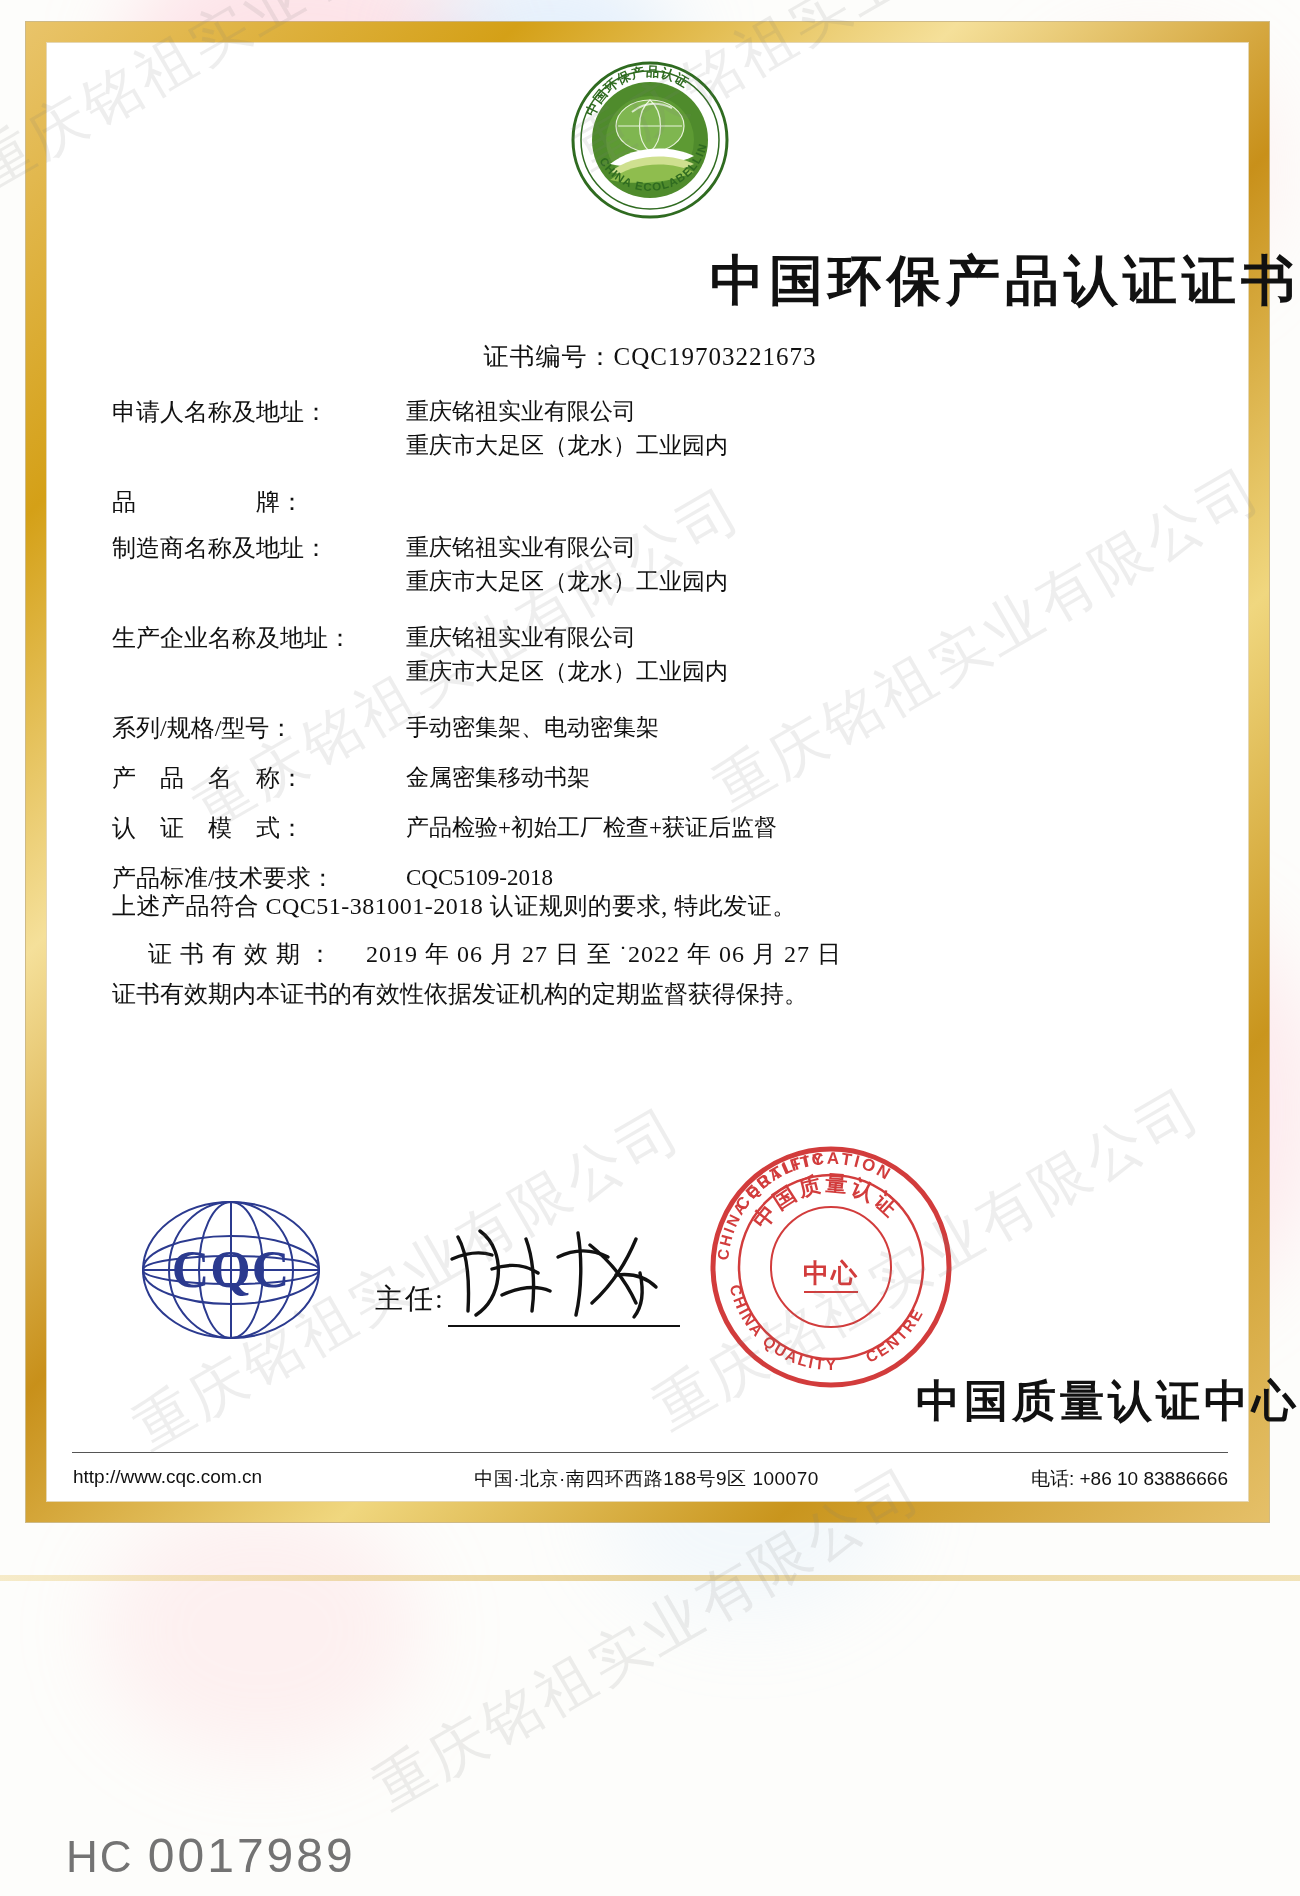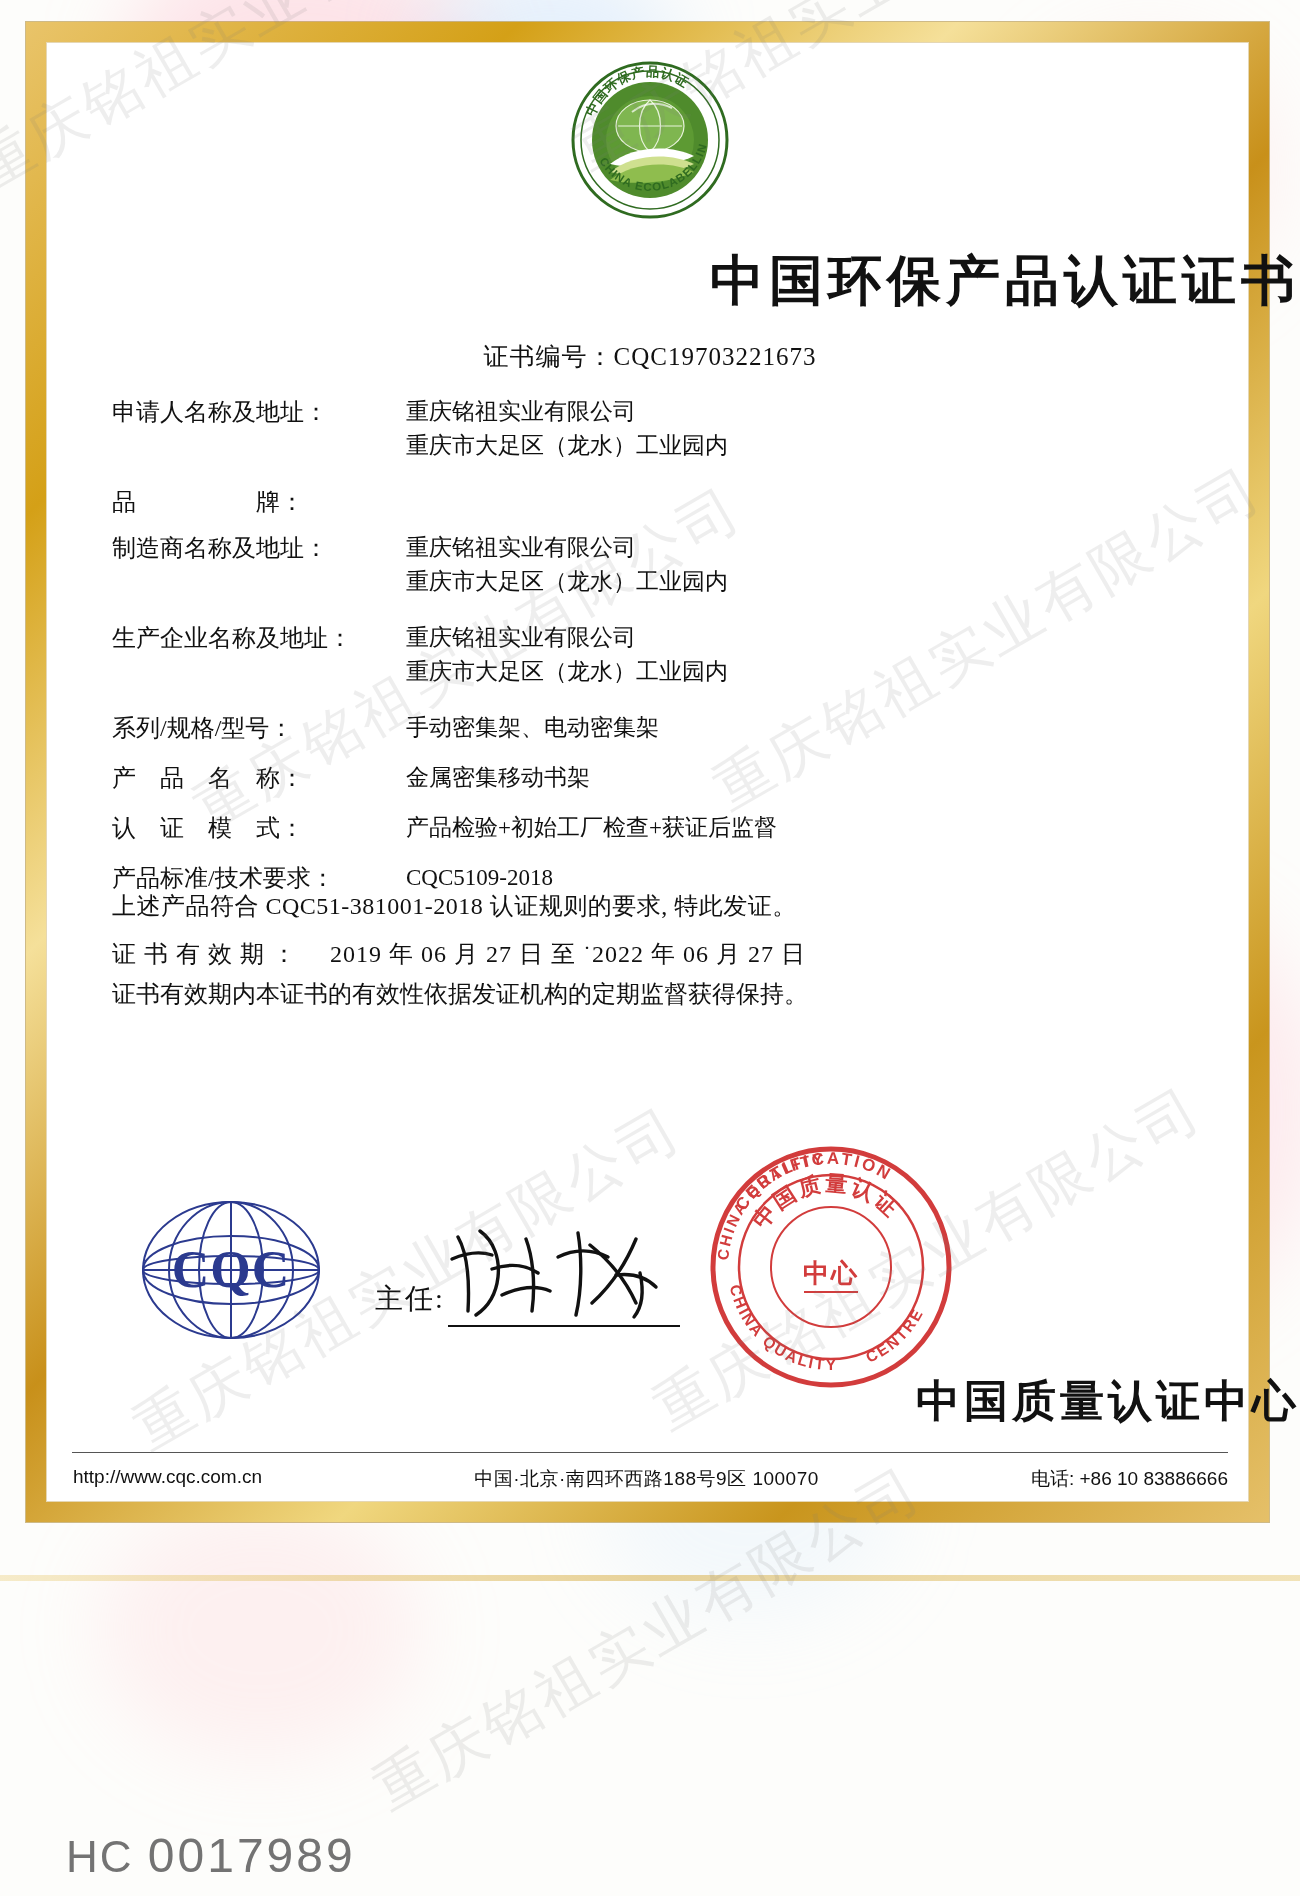--- a/index.html
+++ b/index.html
@@ -170,21 +170,21 @@
     letter-spacing: 0.5px;
   }
   .validity {
     position: absolute;
     left: 112px;
     top: 938px;
     font-size: 24px;
     color: #111;
     white-space: nowrap;
   }
-  .validity .lbl { letter-spacing: 8px; }
+  .validity .lbl { letter-spacing: 8px; margin-left: 36px; }
   .validity .dates { padding-left: 26px; letter-spacing: 1px; margin-top: 35px; }
   .maintain {
     position: absolute;
     left: 112px;
     top: 978px;
     font-size: 24px;
     color: #111;
   }
 
   

